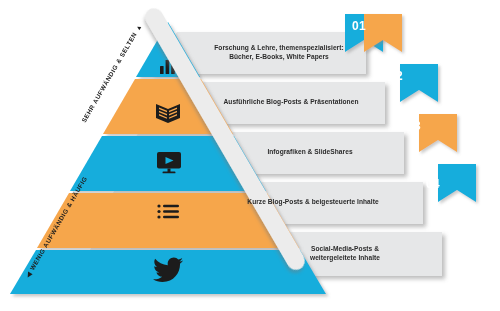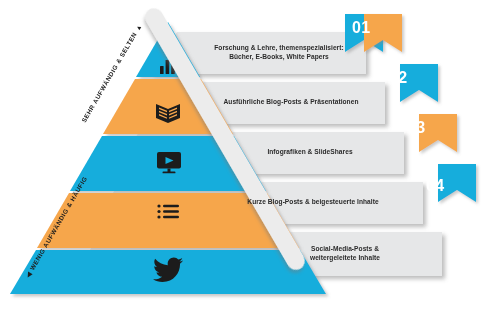--- a/index.html
+++ b/index.html
@@ -18,21 +18,21 @@
     color:#2b2b2b;
     font-size:6.6px;
     line-height:8.6px;
     font-weight:600;
     letter-spacing:.05px;
     white-space:pre-line;
   }
   .badge-num{
     position:absolute;
     color:#ffffff;
-    font-size:16px;
+    font-size:12px;
     font-weight:bold;
     letter-spacing:.3px;
   }
   .axis-text{
     position:absolute;
     color:#1d1d1d;
     font-size:6.3px;
     font-weight:bold;
     letter-spacing:.55px;
     white-space:nowrap;

